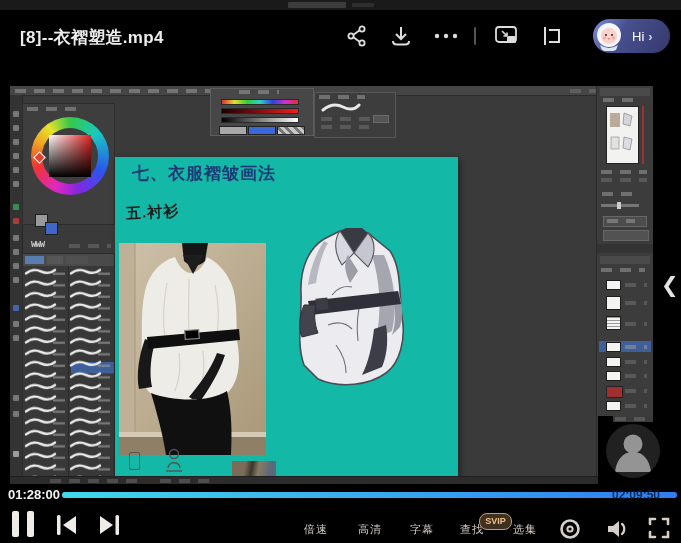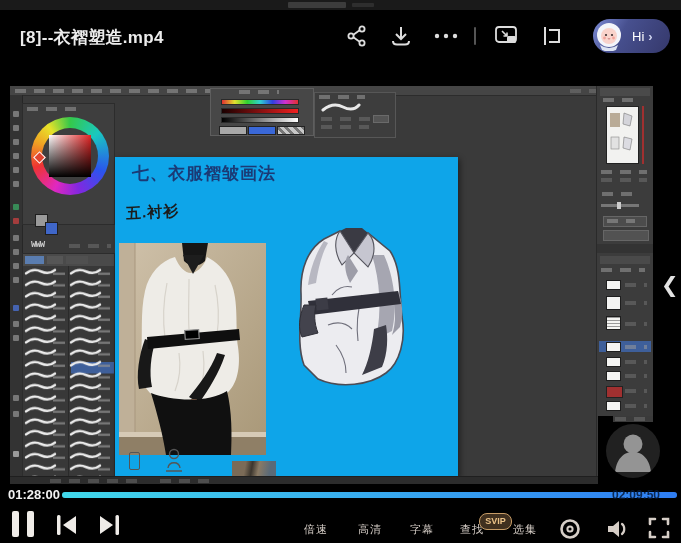--- a/index.html
+++ b/index.html
@@ -43,21 +43,21 @@
   #sv-box{position:absolute;left:18px;top:18px;width:42px;height:42px;
       background:linear-gradient(to bottom,rgba(0,0,0,0),#000),linear-gradient(to right,#fff,#e02424);}
   #hue-marker{position:absolute;left:4px;top:36px;width:7px;height:7px;background:#e04430;border:1px solid #fff;transform:rotate(45deg);}
   .swatch{position:absolute;width:13px;height:13px;border:1px solid #1f1f1f;box-sizing:border-box;}
   #zigzag{position:absolute;left:8px;top:136px;color:#c8c8c8;font-size:9px;font-weight:bold;letter-spacing:-1px;}
 
   
   #brush-panel{left:12px;top:167px;width:93px;height:225px;border:1px solid #2c2c2c;box-sizing:border-box;}
 
   
-  #canvas{left:105px;top:71px;width:343px;height:321px;background:#0ea5e9;
+  #canvas{left:105px;top:71px;width:343px;height:321px;background:#14b8a6;
       box-shadow:2px 2px 6px rgba(0,0,0,.45);}
   #canvas-heading{left:17px;top:5px;color:#1b3a75;font-size:17px;font-weight:bold;letter-spacing:1px;}
   #canvas-note{left:11px;top:46px;color:#1c1c1c;font-size:15px;font-weight:bold;transform:rotate(-3deg);letter-spacing:1px;}
   #ref-photo{left:4px;top:86px;width:147px;height:212px;}
   #shirt-drawing{left:173px;top:68px;width:127px;height:170px;}
   .doodle{position:absolute;box-sizing:border-box;}
 
   
   #slider-panel{left:200px;top:2px;width:102px;height:46px;background:#474747;border:1px solid #5e5e5e;}
   .grad-bar{position:absolute;left:10px;width:78px;height:6px;border:1px solid #2a2a2a;box-sizing:border-box;}

